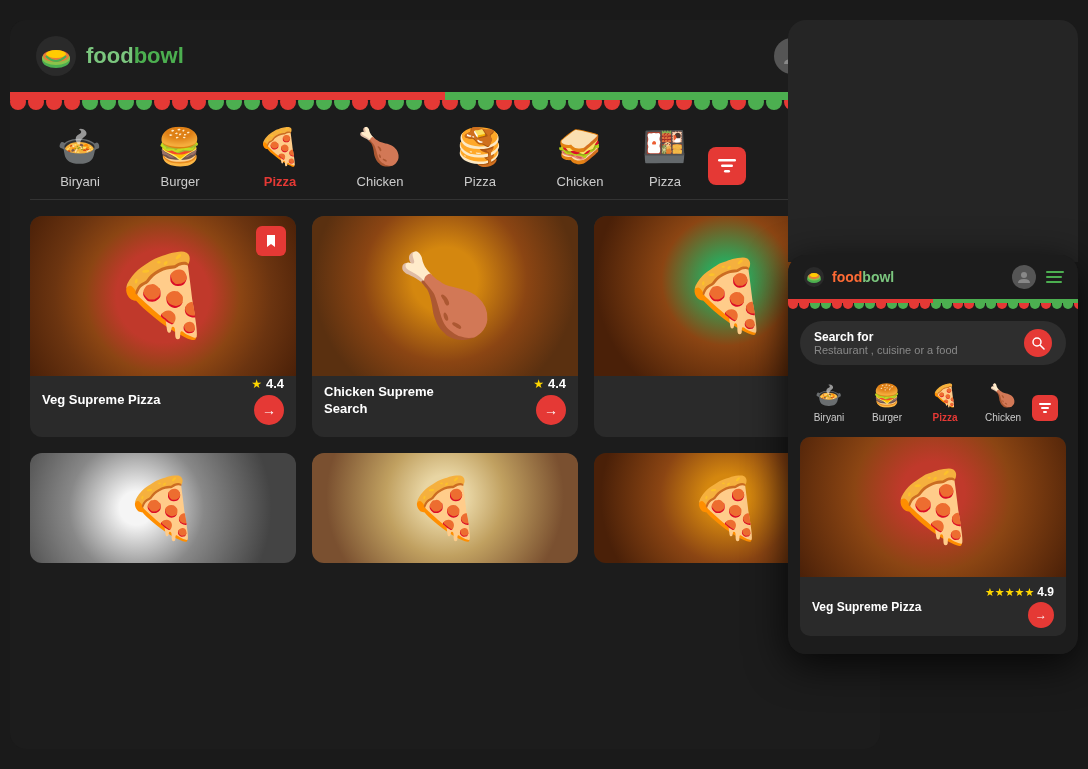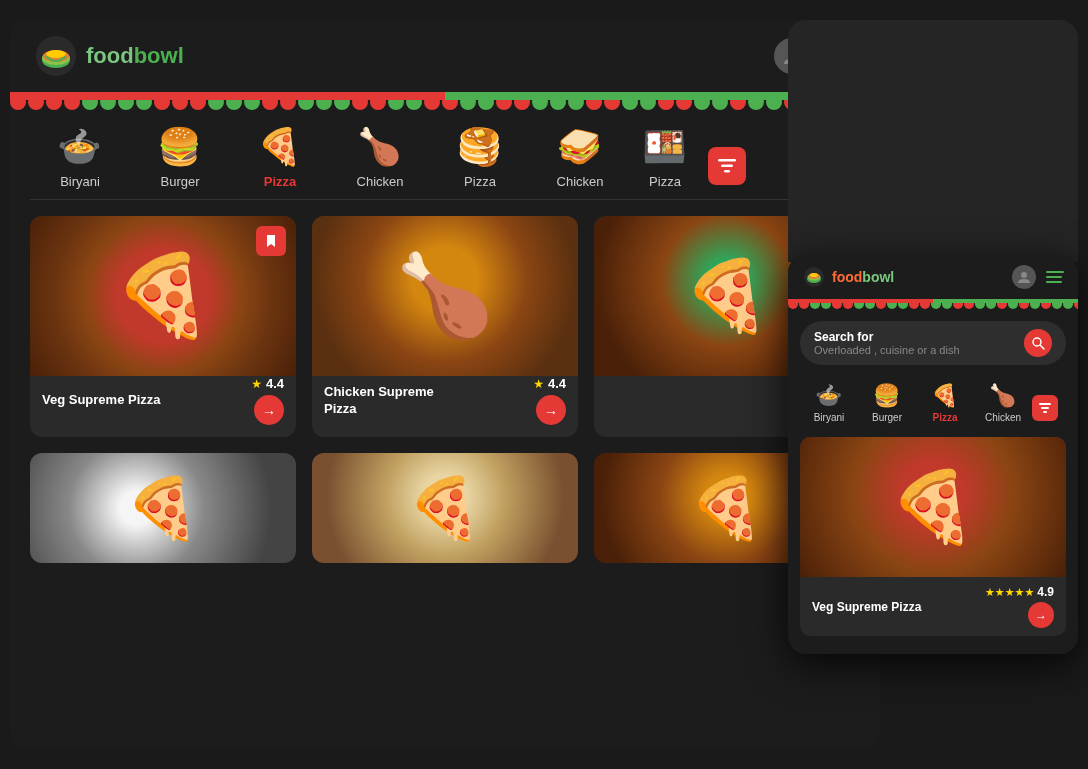--- a/index.html
+++ b/index.html
@@ -564,21 +564,21 @@
           </div>
           <div class="go-btn">→</div>
         </div>
       </div>
     </div>
 
     <div class="food-card">
       <div class="food-card-img-placeholder chicken-img"></div>
       <div class="food-card-footer">
         <div>
-          <div class="food-name">Chicken Supreme Pizza</div>
+          <div class="food-name">Chicken Supreme Search</div>
         </div>
         <div style="display:flex;flex-direction:column;align-items:flex-end;gap:4px">
           <div class="food-rating">
             <span style="color:#ffd700">★</span>
             <span class="food-rating-num">4.4</span>
           </div>
           <div class="go-btn">→</div>
         </div>
       </div>
     </div>
@@ -662,21 +662,21 @@
       <div style="width:10px;height:10px;border-radius:50%;background:#4caf50;margin-right:1px;flex-shrink:0;"></div>
       <div style="width:10px;height:10px;border-radius:50%;background:#e53935;margin-right:1px;flex-shrink:0;"></div>
 
     </div>
   </div>
 
   <div class="phone-search-area">
     <div class="search-box">
       <div class="search-text-area">
         <div class="search-label">Search for</div>
-        <div class="search-placeholder">Overloaded , cuisine or a dish</div>
+        <div class="search-placeholder">Restaurant , cuisine or a food</div>
       </div>
       <div class="search-icon-btn">
         <svg width="14" height="14" viewBox="0 0 14 14" fill="white">
           <circle cx="6" cy="6" r="4" stroke="white" stroke-width="1.5" fill="none"></circle>
           <path d="M9.5 9.5 L13 13" stroke="white" stroke-width="1.5" stroke-linecap="round"></path>
         </svg>
       </div>
     </div>
   </div>
 

